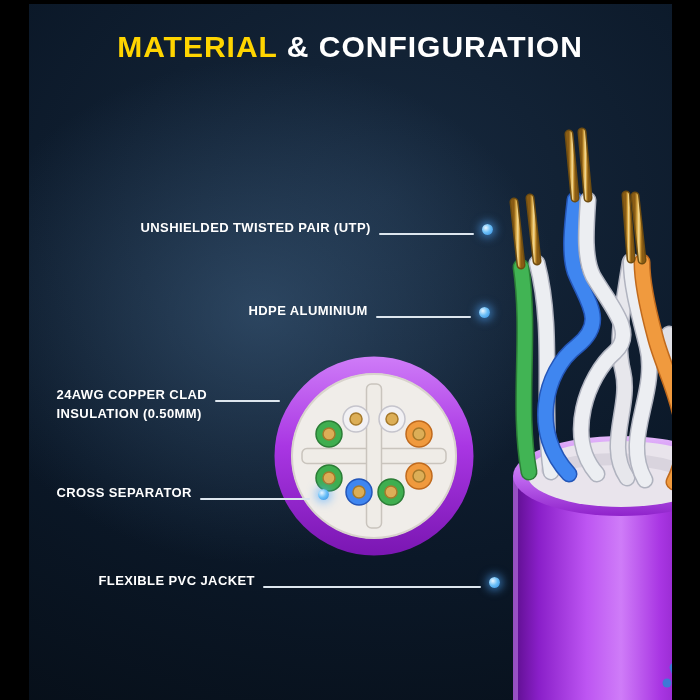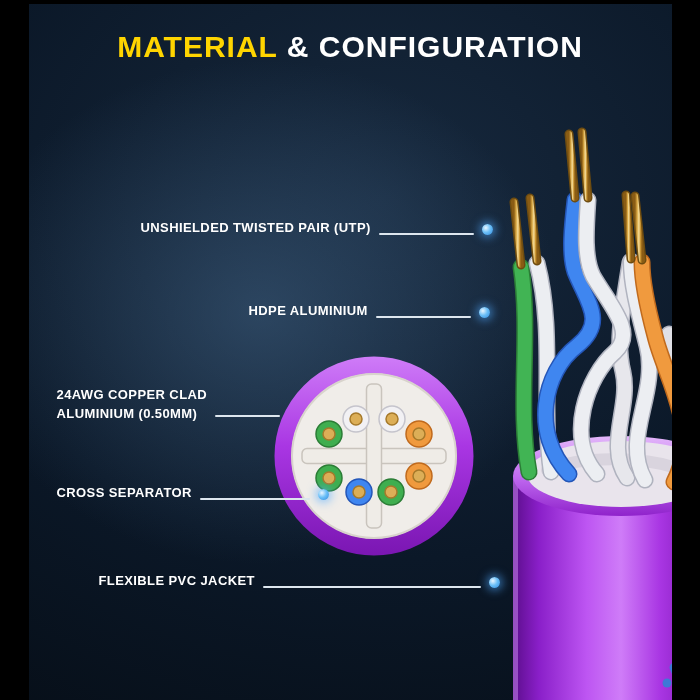--- a/index.html
+++ b/index.html
@@ -19,21 +19,21 @@
   .callout{
     position:absolute;display:flex;align-items:flex-end;gap:8px;z-index:2;
     color:#ffffff;font-size:13px;font-weight:700;letter-spacing:.4px;white-space:nowrap;
   }
   .callout .line{height:2px;background:#dde6ee;border-radius:1px;flex:none;}
   .callout .dot{
     width:11px;height:11px;border-radius:50%;flex:none;
     background:radial-gradient(circle at 35% 35%, #eaf6ff 0%, #6cc0f8 45%, #2f88dc 100%);
     box-shadow:0 0 9px 3px rgba(80,170,255,.55);
   }
-  .callout-copper{align-items:flex-end;}
+  .callout-copper{align-items:center;}
   .callout-copper .text-block{line-height:1.45;}
   .callout-copper .line{margin-bottom:7px;}
   .c-utp{left:112px;top:216px;}      .c-utp .line{width:95px;}
   .c-hdpe{left:220px;top:299px;}     .c-hdpe .line{width:95px;}
   .c-copper{left:28px;top:382px;}    .c-copper .line{width:65px;}
   .c-cross{left:28px;top:481px;}     .c-cross .line{width:110px;}
   .c-jacket{left:70px;top:569px;}    .c-jacket .line{width:218px;}
   .logo{position:absolute;left:630px;top:648px;width:66px;height:42px;z-index:3;}
 </style>
 </head>
@@ -155,21 +155,21 @@
 
   <div class="callout c-hdpe">
     <span>HDPE ALUMINIUM</span>
     <span class="line"></span>
     <span class="dot"></span>
   </div>
 
   <div class="callout callout-copper c-copper">
     <span class="text-block">
       <span>24AWG COPPER CLAD</span><br>
-      <span>ALUMINIUM (0.50MM)</span>
+      <span>INSULATION (0.50MM)</span>
     </span>
     <span class="line"></span>
   </div>
 
   <div class="callout c-cross">
     <span>CROSS SEPARATOR</span>
     <span class="line"></span>
     <span class="dot"></span>
   </div>
 

